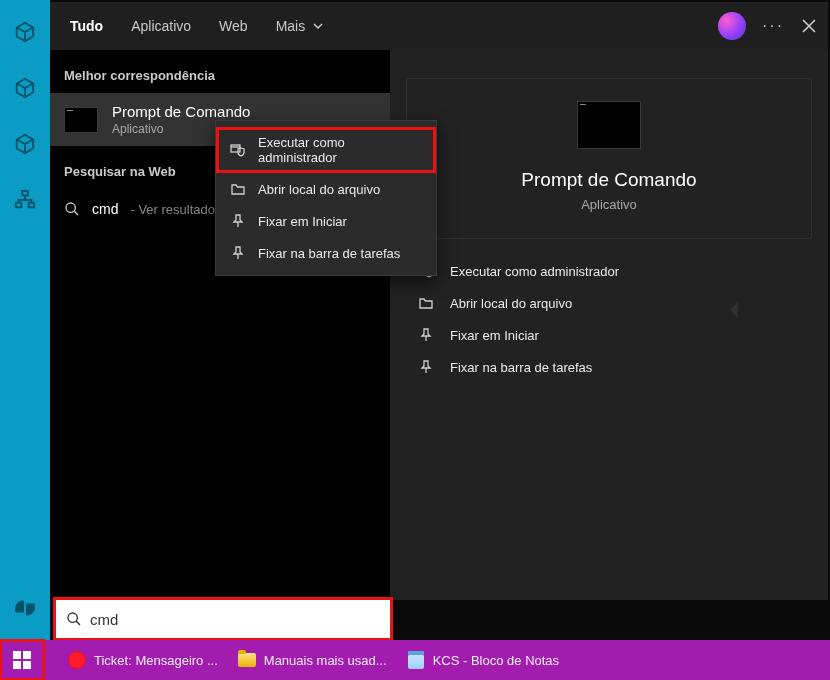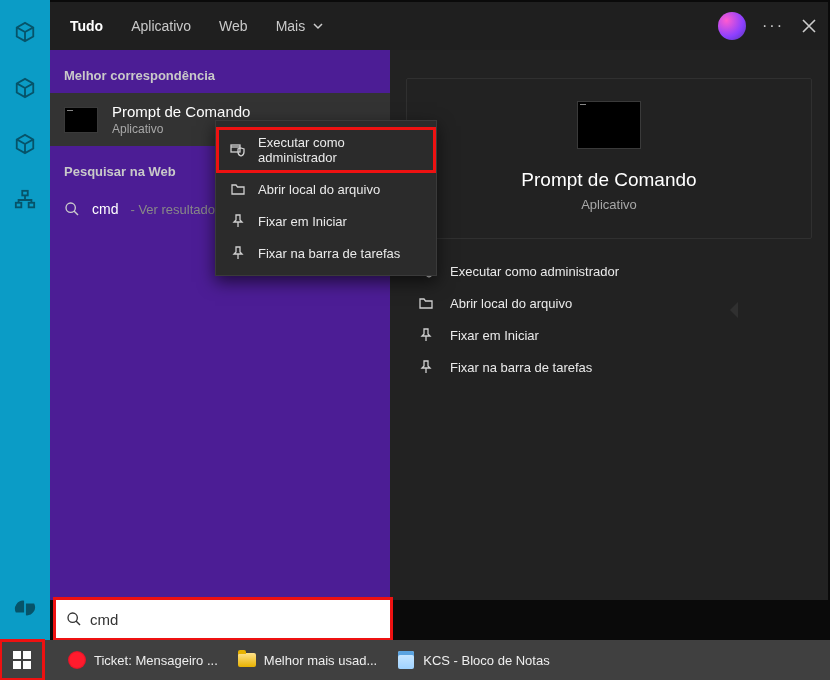--- a/index.html
+++ b/index.html
@@ -18,21 +18,21 @@
   .tab { cursor:pointer; height:64px; display:flex; align-items:center; position:relative; }
   .tab.active { color:#fff; font-weight:600; }
   .tab.active::after { content:""; position:absolute; bottom:0; left:0; right:0; height:3px; background:#3a9fe5; }
   .tab-more { display:flex; align-items:center; gap:8px; }
   .top-right { position:absolute; right:10px; top:10px; display:flex; align-items:center; gap:16px; }
   .rog-icon { width:28px; height:28px; border-radius:50%; background: radial-gradient(circle at 30% 30%, #ff5bd0, #8b3fff 60%, #5338a8); }
   .dots { color:#ccc; font-size:16px; letter-spacing:2px; }
   .close-x { width:18px; height:18px; color:#ccc; }
 
   
-  .col-left { position:absolute; left:0; top:48px; width:340px; bottom:0; background:#4c1d95; }
+  .col-left { position:absolute; left:0; top:48px; width:340px; bottom:0; background:#000000; }
   .section-label { color:#c9c9c9; font-size:13px; font-weight:600; padding:18px 14px 10px; }
   .best-match { display:flex; align-items:center; gap:14px; padding:10px 14px; background:#333333; }
   .cmd-thumb { width:34px; height:26px; background:#000; border:1px solid #3a3a3a; position:relative; }
   .cmd-thumb::before { content:""; position:absolute; left:2px; top:2px; width:6px; height:1px; background:#888; }
   .cmd-thumb.large { width:64px; height:48px; }
   .bm-text { display:flex; flex-direction:column; }
   .bm-title { color:#fff; font-size:15px; }
   .bm-sub { color:#a8a8a8; font-size:12px; margin-top:2px; }
   .web-row { display:flex; align-items:center; gap:12px; padding:12px 14px; color:#fff; font-size:14px; }
   .web-row .sub { color:#888; font-size:13px; }
@@ -54,21 +54,21 @@
   .actions { padding:16px 24px 0; }
   .action-row { display:flex; align-items:center; gap:16px; padding:8px 4px; color:#eaeaea; font-size:13px; cursor:pointer; }
   .act-icon { width:16px; height:16px; flex:none; display:flex; align-items:center; justify-content:center; color:#cfcfcf; }
 
   
   .search-wrap { position:absolute; left:56px; top:600px; width:334px; height:38px; background:#fff; outline:3px solid #e11; outline-offset:0; display:flex; align-items:center; padding:0 10px; gap:8px; }
   .search-wrap input { border:none; outline:none; font-size:15px; flex:1; background:transparent; color:#333; }
   .search-icon-dk { color:#333; }
 
   
-  .taskbar { position:absolute; left:0; bottom:0; right:0; height:40px; background:#404040; display:flex; align-items:center; }
+  .taskbar { position:absolute; left:0; bottom:0; right:0; height:40px; background:#a21caf; display:flex; align-items:center; }
   .start-wrap { width:44px; height:40px; display:flex; align-items:center; justify-content:center; outline:3px solid #e11; outline-offset:-2px; }
   .start-grid { width:18px; height:18px; display:grid; grid-template-columns:8px 8px; grid-template-rows:8px 8px; gap:2px; }
   .start-grid span { background:#fff; }
   .task-item { display:flex; align-items:center; gap:8px; padding:0 10px; height:40px; color:#eee; font-size:13px; cursor:pointer; }
   .ti-icon { width:18px; height:18px; display:flex; align-items:center; justify-content:center; }
   .folder-ic { width:18px; height:14px; background:linear-gradient(#ffe28a,#e8b200); border-radius:2px; position:relative; }
   .folder-ic::before{ content:""; position:absolute; left:0; top:-3px; width:8px; height:4px; background:#e8b200; border-radius:2px 2px 0 0;}
   .opera-ic{ width:18px; height:18px; border-radius:50%; background:radial-gradient(circle,#ff1b2d 55%,#a00016);}  
   .notepad-ic{ width:16px; height:18px; background:linear-gradient(#cfeaff,#9fd2ff); border-radius:2px; box-shadow:inset 0 4px #5aa3e0;}
 
@@ -264,21 +264,21 @@
   <div class="task-item">
     <span class="ti-icon">
         <span class="opera-ic"></span>
       </span>
     <span>Ticket: Mensageiro ...</span>
   </div>
   <div class="task-item">
     <span class="ti-icon">
         <span class="folder-ic"></span>
       </span>
-    <span>Melhor mais usad...</span>
+    <span>Manuais mais usad...</span>
   </div>
   <div class="task-item">
     <span class="ti-icon">
         <span class="notepad-ic"></span>
       </span>
     <span>KCS - Bloco de Notas</span>
   </div>
 </div>
 
 </body></html>

